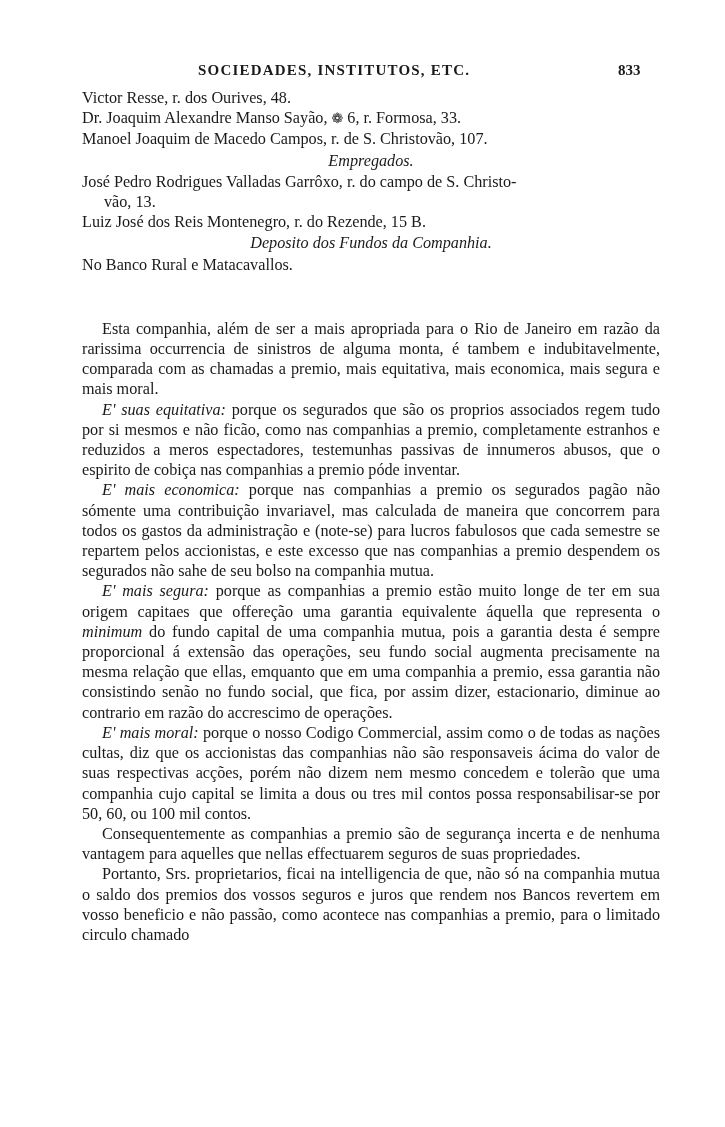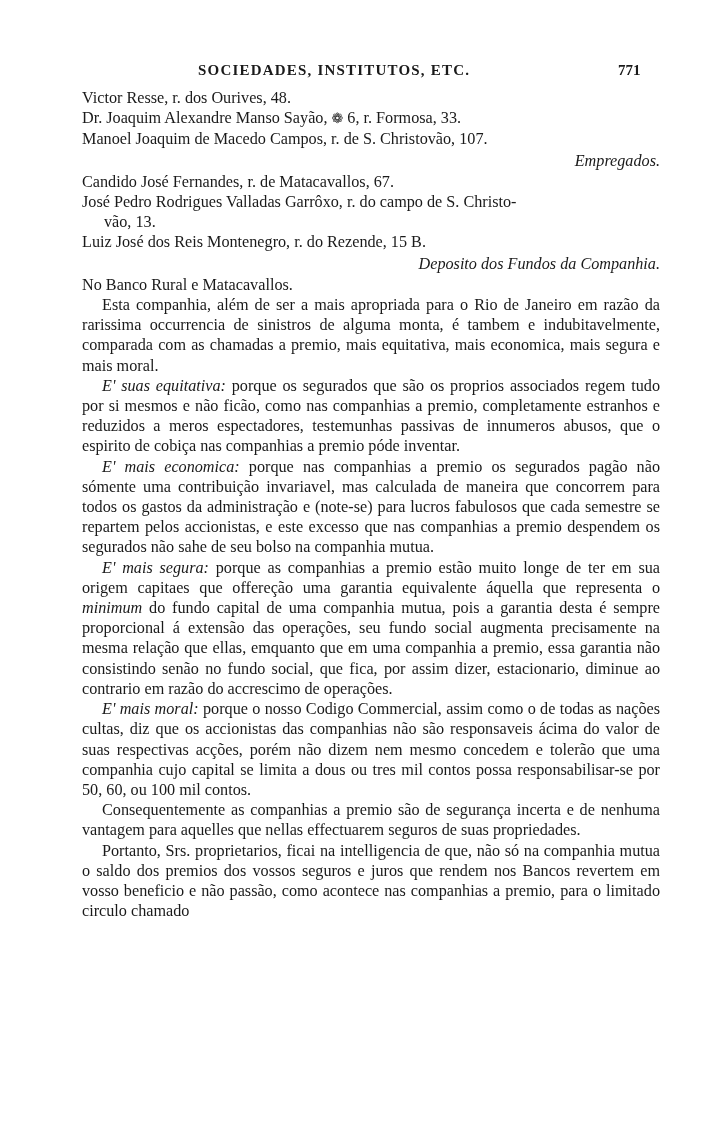--- a/index.html
+++ b/index.html
@@ -5,45 +5,44 @@
   html, body { margin:0; padding:0; background:#ffffff; }
   body { width:725px; height:1127px; position:relative; overflow:hidden;
          font-family:"Liberation Serif","DejaVu Serif",serif; color:#1a1a1a; }
   .page { position:absolute; left:0; top:0; width:725px; height:1127px; }
   .header { position:absolute; top:62px; left:0; width:725px; height:20px; }
   .header .running { position:absolute; left:198px; top:0; font-weight:bold; font-size:15px; letter-spacing:1.2px; }
   .header .pageno { position:absolute; left:618px; top:0; font-weight:bold; font-size:15px; }
   .body { position:absolute; left:82px; top:88px; width:578px; font-size:16.2px; line-height:20.2px; }
   .line { white-space:nowrap; }
   .indent-cont { padding-left:22px; }
-  .heading { text-align:right; font-style:italic; margin:1px 0 1px 0; }
-  .para { text-align:justify; text-align-last:left; }
+  .heading { text-align:center; font-style:italic; margin:1px 0 1px 0; }
+  .para { text-align:justify; text-align-last:left;margin-top:44px; }
   .para p { margin:0; text-indent:20px; }
   .em { font-style:italic; }
   .symbol { display:inline-block; font-size:14px; }
 </style>
 </head>
 <body>
 
 <div class="page">
 
   <div class="header">
     <span class="running">SOCIEDADES, INSTITUTOS, ETC.</span>
-    <span class="pageno">771</span>
+    <span class="pageno">833</span>
   </div>
 
   <div class="body">
 
     <div class="line"><span>Victor Resse, r. dos Ourives, 48.</span></div>
     <div class="line"><span>Dr. Joaquim Alexandre Manso Sayão,</span> <span class="symbol">❁</span><span> 6, r. Formosa, 33.</span></div>
     <div class="line"><span>Manoel Joaquim de Macedo Campos, r. de S. Christovão, 107.</span></div>
 
     <div class="heading">Empregados.</div>
 
-    <div class="line"><span>Candido José Fernandes, r. de Matacavallos, 67.</span></div>
     <div class="line"><span>José Pedro Rodrigues Valladas Garrôxo, r. do campo de S. Christo-</span></div>
     <div class="line indent-cont"><span>vão, 13.</span></div>
     <div class="line"><span>Luiz José dos Reis Montenegro, r. do Rezende, 15 B.</span></div>
 
     <div class="heading">Deposito dos Fundos da Companhia.</div>
     <div class="line">No Banco Rural e Matacavallos.</div>
 
     <div class="para">
       <p>Esta companhia, além de ser a mais apropriada para o Rio de Janeiro em razão da rarissima occurrencia de sinistros de alguma monta, é tambem e indubitavelmente, comparada com as chamadas a premio, mais equitativa, mais economica, mais segura e mais moral.</p>
       <p><span class="em">E' suas equitativa:</span><span> porque os segurados que são os proprios associados regem tudo por si mesmos e não ficão, como nas companhias a premio, completamente estranhos e reduzidos a meros espectadores, testemunhas passivas de innumeros abusos, que o espirito de cobiça nas companhias a premio póde inventar.</span></p>

